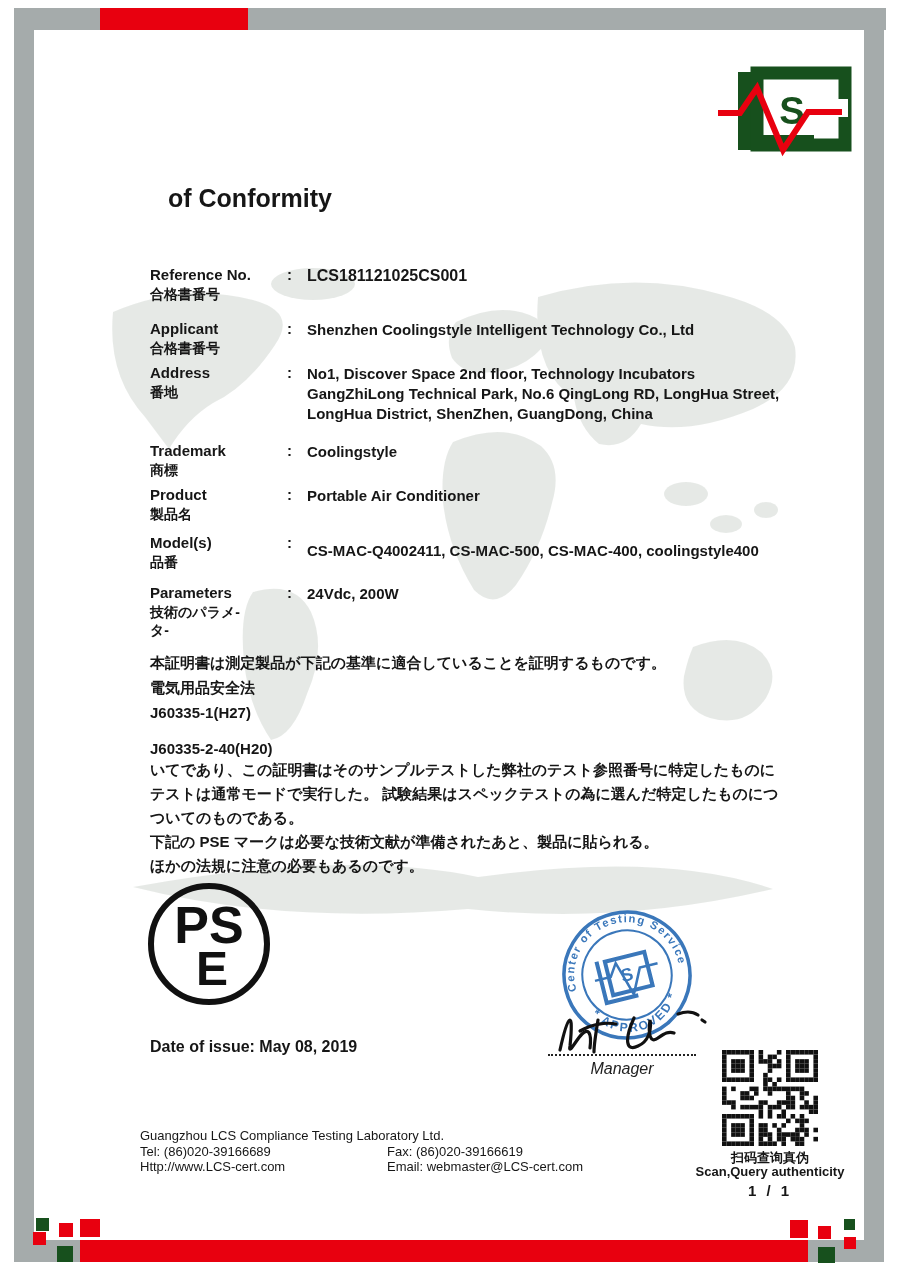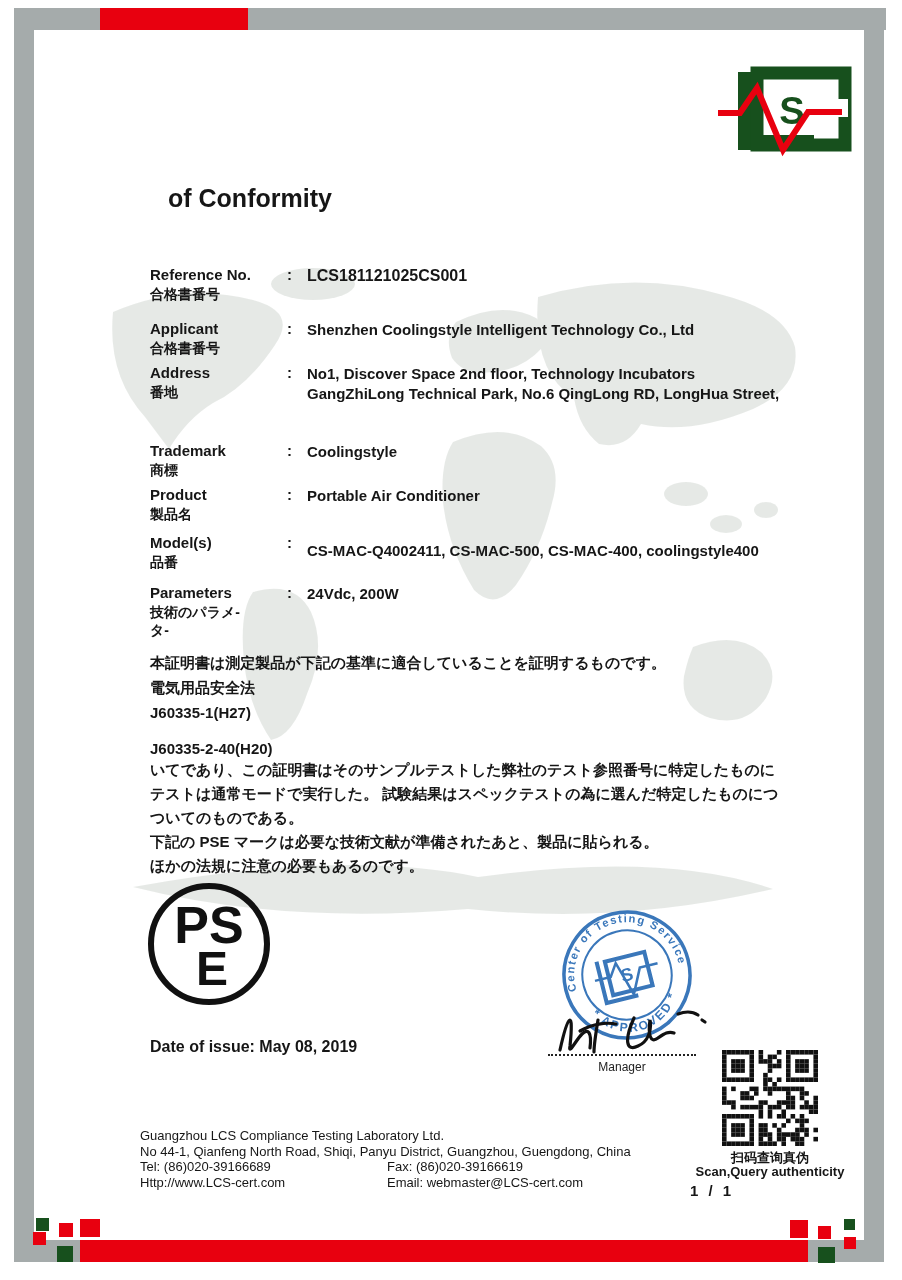--- a/index.html
+++ b/index.html
@@ -28,34 +28,34 @@
   .statement{position:absolute;left:150px;top:650px;font-size:15px;line-height:25px;font-weight:600;}
   .statement .std{font-weight:bold;}
   .statement .std-gap{margin-top:11px;}
   .test-note{position:absolute;left:150px;top:758px;font-size:15px;line-height:24px;font-weight:600;width:680px;}
 
   
   .pse-wrap{position:absolute;left:146px;top:881px;width:126px;height:126px;}
   .stamp-wrap{position:absolute;left:560px;top:908px;width:134px;height:134px;transform:rotate(-14deg);opacity:.92;}
   .sig-wrap{position:absolute;left:548px;top:1000px;width:170px;height:60px;}
   .sig-dots{position:absolute;left:548px;top:1054px;width:148px;border-bottom:2px dotted #222;}
-  .sig-role{position:absolute;left:548px;top:1060px;width:148px;text-align:center;font-size:12px;color:#222;}
+  .sig-role{position:absolute;left:548px;top:1060px;width:148px;text-align:center;font-size:16px;color:#222;font-style:italic;}
 
   .issue-date{position:absolute;left:150px;top:1038px;font-size:16px;font-weight:bold;}
 
   
   .footer{position:absolute;left:140px;top:1128px;font-size:13px;line-height:15.5px;width:540px;}
   .footer .cols{position:relative;height:15.5px;}
   .footer .c2{position:absolute;left:247px;top:0;}
 
   
   .qr-svg{position:absolute;left:722px;top:1050px;width:96px;height:96px;}
   .qr-zh{position:absolute;left:690px;top:1149px;width:160px;text-align:center;font-size:13px;font-weight:bold;}
   .qr-en{position:absolute;left:682px;top:1164px;width:176px;text-align:center;font-size:13px;font-weight:bold;}
-  .qr-page{position:absolute;left:690px;top:1182px;width:160px;text-align:left;font-size:15px;font-weight:bold;letter-spacing:3px;}
+  .qr-page{position:absolute;left:690px;top:1182px;width:160px;text-align:center;font-size:15px;font-weight:bold;letter-spacing:3px;}
 
   .map-bg{position:absolute;left:58px;top:262px;width:790px;height:710px;opacity:.5;}
 </style>
 </head>
 <body>
 
 <div class="page">
 
   <svg class="map-bg" viewBox="0 0 790 710" aria-hidden="true">
     <g fill="#cfd5cf">
@@ -117,20 +117,21 @@
     <span class="f-value">Shenzhen Coolingstyle Intelligent Technology Co., Ltd</span>
   </div>
 
   <div class="field-row" style="top:364px;">
     <span class="f-label">Address</span>
     <span class="f-label-jp">番地</span>
     <span class="f-colon">:</span>
     <span class="f-value">
       <div>No1, Discover Space 2nd floor, Technology Incubators</div>
       <div>GangZhiLong Technical Park, No.6 QingLong RD, LongHua Street,</div>
+      <div>LongHua District, ShenZhen, GuangDong, China</div>
     </span>
   </div>
 
   <div class="field-row" style="top:442px;">
     <span class="f-label">Trademark</span>
     <span class="f-label-jp">商標</span>
     <span class="f-colon">:</span>
     <span class="f-value">Coolingstyle</span>
   </div>
 
@@ -208,21 +209,20 @@
       <path d="M154,20 l3,2"></path>
     </g>
   </svg>
   <div class="sig-dots"></div>
   <div class="sig-role">Manager</div>
 
   <div class="issue-date">Date of issue: May 08, 2019</div>
 
   <div class="footer">
     <div>Guangzhou LCS Compliance Testing Laboratory Ltd.</div>
-    <div>No 44-1, Qianfeng North Road, Shiqi, Panyu District, Guangzhou, Guengdong, China</div>
     <div class="cols">
       <span>Tel: (86)020-39166689</span>
       <span class="c2">Fax: (86)020-39166619</span>
     </div>
     <div class="cols">
       <span>Http://www.LCS-cert.com</span>
       <span class="c2">Email: webmaster@LCS-cert.com</span>
     </div>
   </div>
 

